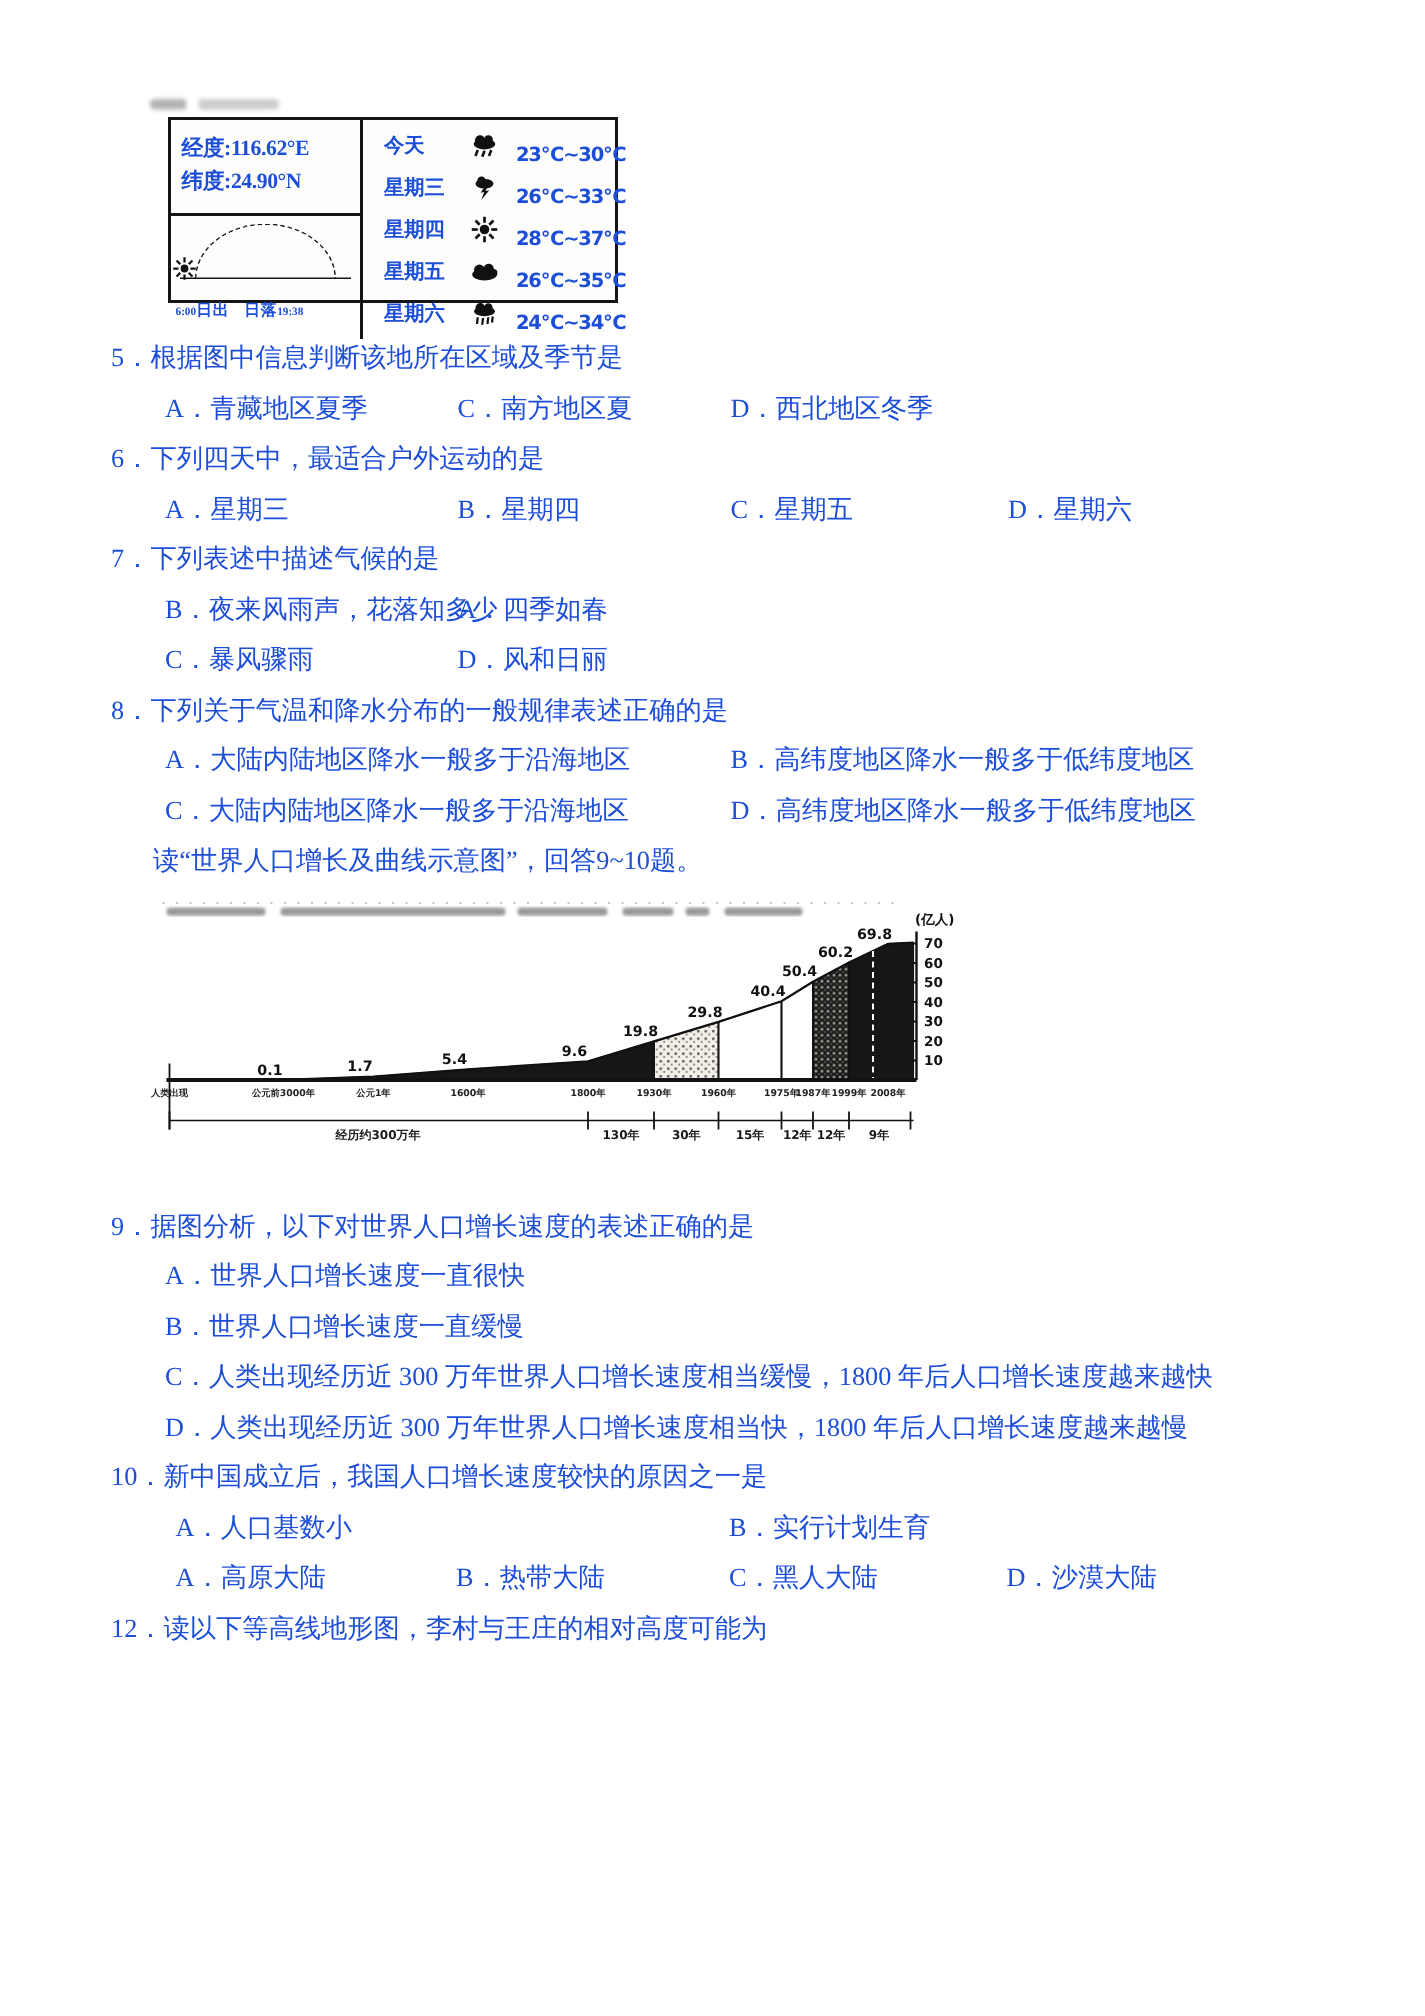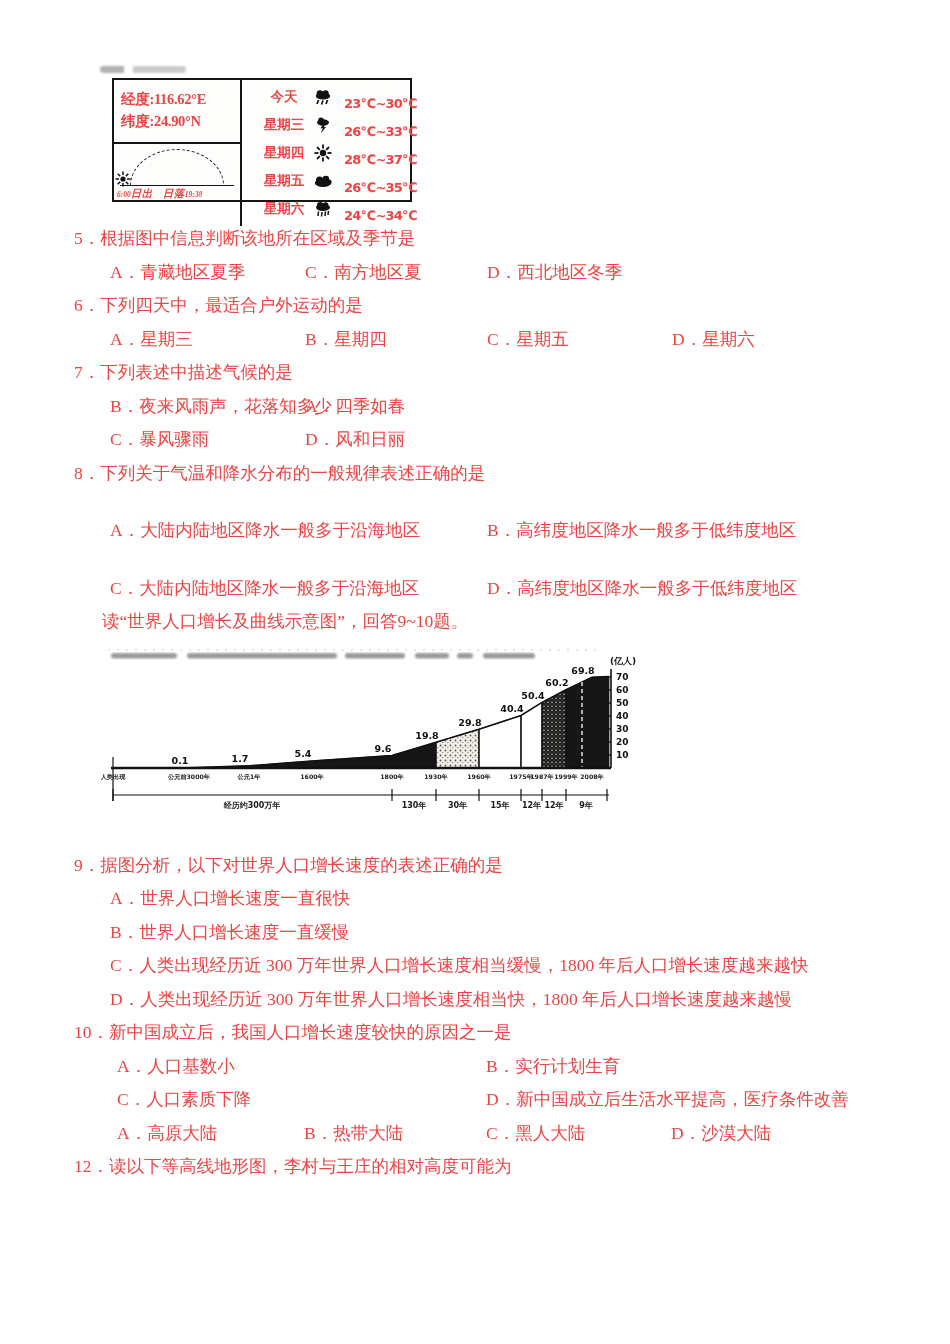--- a/index.html
+++ b/index.html
@@ -1,56 +1,56 @@
 <!DOCTYPE html>
 <html><head>
 <meta charset="utf-8">
 <style>
   html,body{margin:0;padding:0;background:#888;}
   .page{position:relative;width:950px;height:1344px;background:#fff;overflow:hidden;
-        font-family:"Liberation Serif","DejaVu Serif",serif;color:#ef4444;}
+        font-family:"Liberation Serif","DejaVu Serif",serif;color:#1d4ed8;}
 
   
   .artifact1{position:absolute;left:100px;top:66px;width:86px;height:7px;border-radius:3px;
              background:linear-gradient(90deg,#666 0 28%,transparent 28% 38%,#999 38% 100%);
              filter:blur(1.3px);opacity:.5;}
 
   
   .wcard{position:absolute;left:112px;top:78px;width:296px;height:120px;
          border:2.4px solid #151515;display:grid;grid-template-columns:128px 1fr;
          filter:blur(.3px);background:#fdfdfc;}
   .wleft{border-right:2.2px solid #151515;display:flex;flex-direction:column;}
   .coords{height:64px;border-bottom:2px solid #151515;padding:8px 0 0 7px;box-sizing:border-box;}
   .coords div{font-weight:700;font-size:14.5px;letter-spacing:-.3px;line-height:22px;white-space:nowrap;}
   .suncell{position:relative;flex:1;}
   .arc{position:absolute;left:16px;top:5px;width:92px;height:36px;
        border:1.7px dashed #1a1a1a;border-bottom:none;
        border-radius:92px 92px 0 0 / 72px 72px 0 0;}
   .horizon{position:absolute;left:6px;top:41px;width:114px;border-top:1.8px solid #151515;}
   .sunglyph{position:absolute;left:1px;top:27px;}
-  .suntext{position:absolute;left:3px;top:43px;width:122px;font-weight:700;font-size:10.5px;
-           white-space:nowrap;letter-spacing:.5px;font-style:italic;}
+  .suntext{position:absolute;left:3px;top:56px;width:122px;font-weight:700;font-size:10.5px;
+           white-space:nowrap;letter-spacing:.5px;}
   .suntext .tiny{font-size:7.5px;letter-spacing:0;}
   .suntext .gap{display:inline-block;width:10px;}
   .wright{display:flex;flex-direction:column;justify-content:space-around;padding:3px 0;}
   .frow{display:grid;grid-template-columns:56px 32px 1fr;align-items:center;padding-left:14px;}
-  .frow .day{font-weight:700;font-size:13.5px;white-space:nowrap;text-align:center;}
+  .frow .day{font-weight:700;font-size:13.5px;white-space:nowrap;}
   .frow .temps{font-weight:700;font-size:13px;font-family:"DejaVu Sans",sans-serif;
                letter-spacing:-.8px;white-space:nowrap;margin-top:13px;}
   .wicon{display:block;}
 
   
   .qa{position:absolute;left:63px;top:222px;width:860px;}
   .line{height:33.5px;line-height:33.5px;font-size:17.5px;white-space:nowrap;}
   .qline{padding-left:11px;}
   .opts{padding-left:47px;display:grid;}
   .optsB{padding-left:54px;display:grid;}
   .g4a{grid-template-columns:195px 182px 185px 1fr;}
   .g7{grid-template-columns:195px 1fr;}
-  .g8{grid-template-columns:377px 1fr;margin-top:24px;}
+  .g8{grid-template-columns:377px 1fr;}
   .g10{grid-template-columns:369px 1fr;}
   .g11{grid-template-columns:187px 182px 185px 1fr;}
   .single{padding-left:47px;}
   .reading{padding-left:39px;}
 
   
   .chart-block{height:200px;}
   #chart-host svg{margin-left:36px;margin-top:10px;display:block;}
   .cv{font-size:9.5px;font-weight:700;text-anchor:middle;fill:#101010;font-family:"DejaVu Sans",sans-serif;}
   .cx{font-size:6.2px;font-weight:700;text-anchor:middle;fill:#222;font-family:"DejaVu Sans",sans-serif;}
@@ -379,24 +379,20 @@
       <div class="line single">C．人类出现经历近 300 万年世界人口增长速度相当缓慢，1800 年后人口增长速度越来越快</div>
       <div class="line single">D．人类出现经历近 300 万年世界人口增长速度相当快，1800 年后人口增长速度越来越慢</div>
     </div>
 
     <div class="q">
       <div class="line qline"><span>10．</span><span>新中国成立后，我国人口增长速度较快的原因之一是</span></div>
       <div class="line optsB g10">
         <span class="opt">A．人口基数小</span>
         <span class="opt">B．实行计划生育</span>
       </div>
-      <div class="line optsB g10">
-        <span class="opt">C．人口素质下降</span>
-        <span class="opt">D．新中国成立后生活水平提高，医疗条件改善</span>
-      </div>
     </div>
 
     <div class="q">
       <div class="line optsB g11">
         <span class="opt">A．高原大陆</span>
         <span class="opt">B．热带大陆</span>
         <span class="opt">C．黑人大陆</span>
         <span class="opt">D．沙漠大陆</span>
       </div>
     </div>

